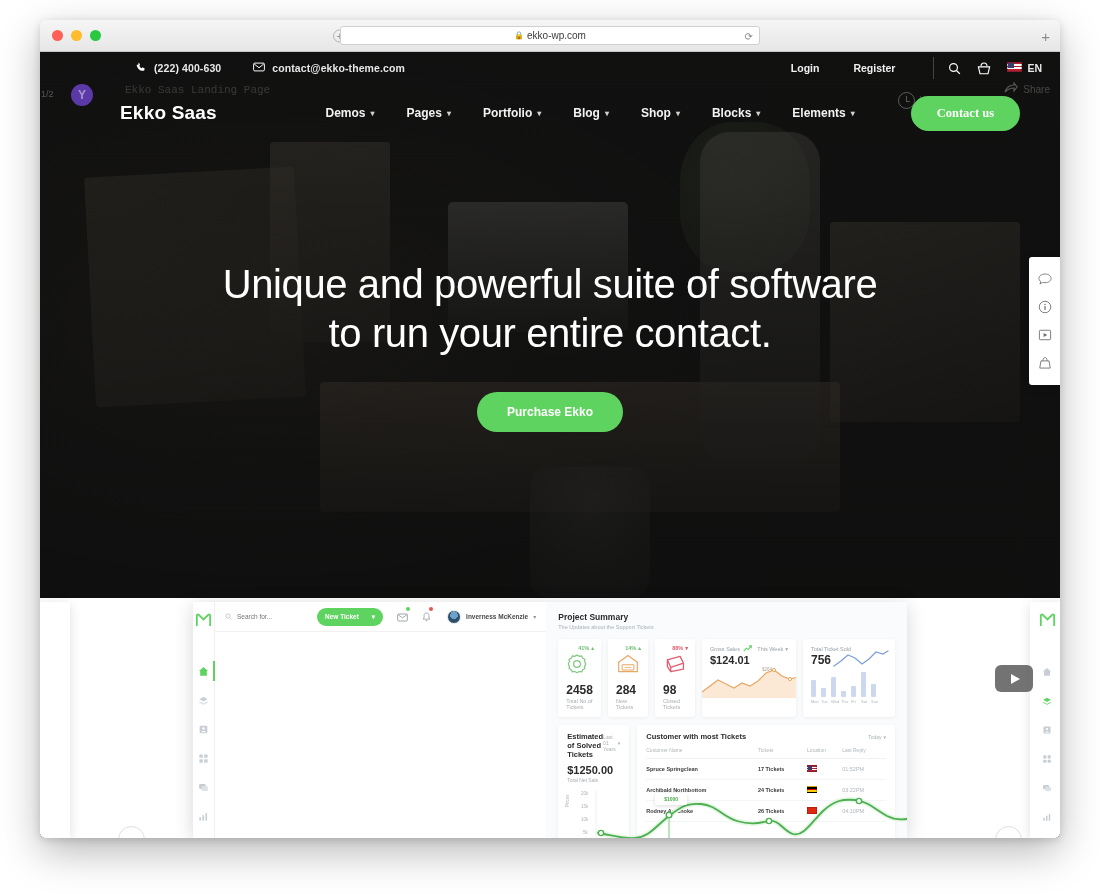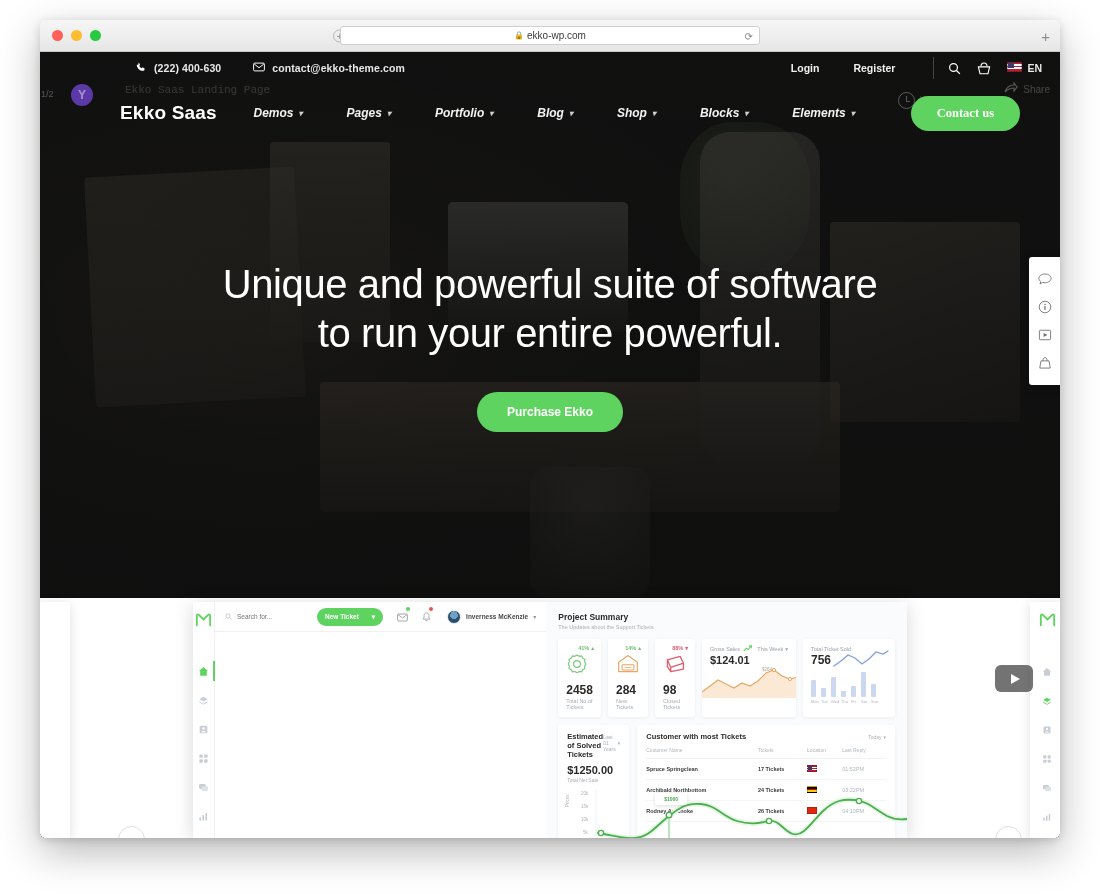--- a/index.html
+++ b/index.html
@@ -182,21 +182,21 @@
   .tb-lang { display: flex; align-items: flex-start; font-size: 10.5px; font-weight: 600; }
 
   
   .mainnav {
     position: relative; z-index: 10;
     height: 58px;
     display: flex; align-items: center;
     padding: 0 40px 0 80px;
   }
   .brand { color: #fff; font-size: 19px; font-weight: bold; letter-spacing: .2px; }
-  .nav-links { display: flex; gap: 12px; margin-left: auto; margin-right: 40px; font-style: italic; }
+  .nav-links { display: flex; gap: 0; margin-left: auto; margin-right: 40px; }
   .nav-link {
     color: #f2f2f2; font-size: 12px; font-weight: 600;
     padding: 0 16px; cursor: pointer;
     display: flex; align-items: center; gap: 5px;
   }
   .caret { font-size: 8px; opacity: .85; }
   .btn-contact {
     background: #5fd35f; color: #fff;
     padding: 10px 26px; border-radius: 22px;
     font-size: 12.5px; font-weight: 600;
@@ -550,21 +550,21 @@
           <span>Elements</span>
           <span class="caret">▾</span>
         </div>
       </div>
       <button class="btn-contact">Contact us</button>
     </div>
 
     <div class="hero-content">
       <div class="hero-title">
         <div>Unique and powerful suite of software</div>
-        <div>to run your entire powerful.</div>
+        <div>to run your entire contact.</div>
       </div>
       <button class="btn-purchase">Purchase Ekko</button>
     </div>
 
     <div class="sidepanel">
       <div class="sp-item">
         <svg width="14" height="13" viewBox="0 0 16 15">
             <path d="M1 6.2 C1 3.3 4 1.2 8 1.2 C12 1.2 15 3.3 15 6.2 C15 9.1 12 11.2 8 11.2 C7 11.2 6.1 11.1 5.3 10.9 L2.2 12.7 L3.1 10 C1.8 9 1 7.7 1 6.2 Z" fill="none" stroke="#6f6f6f" stroke-width="1"></path>
           </svg>
       </div>

